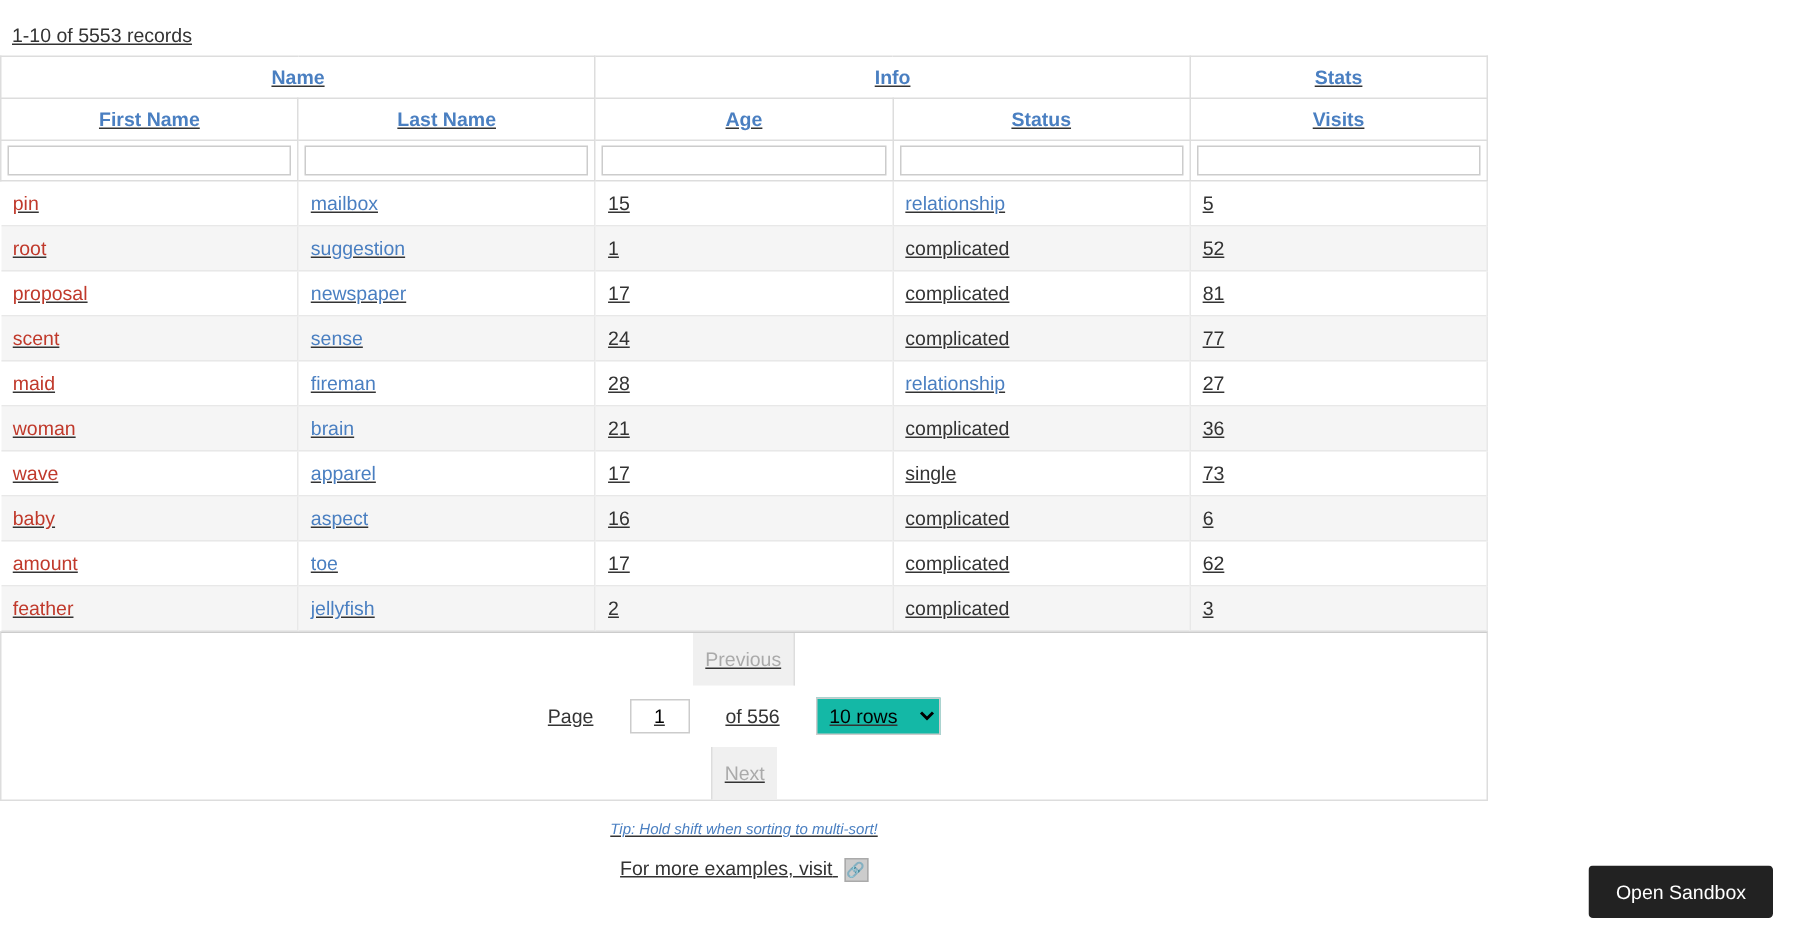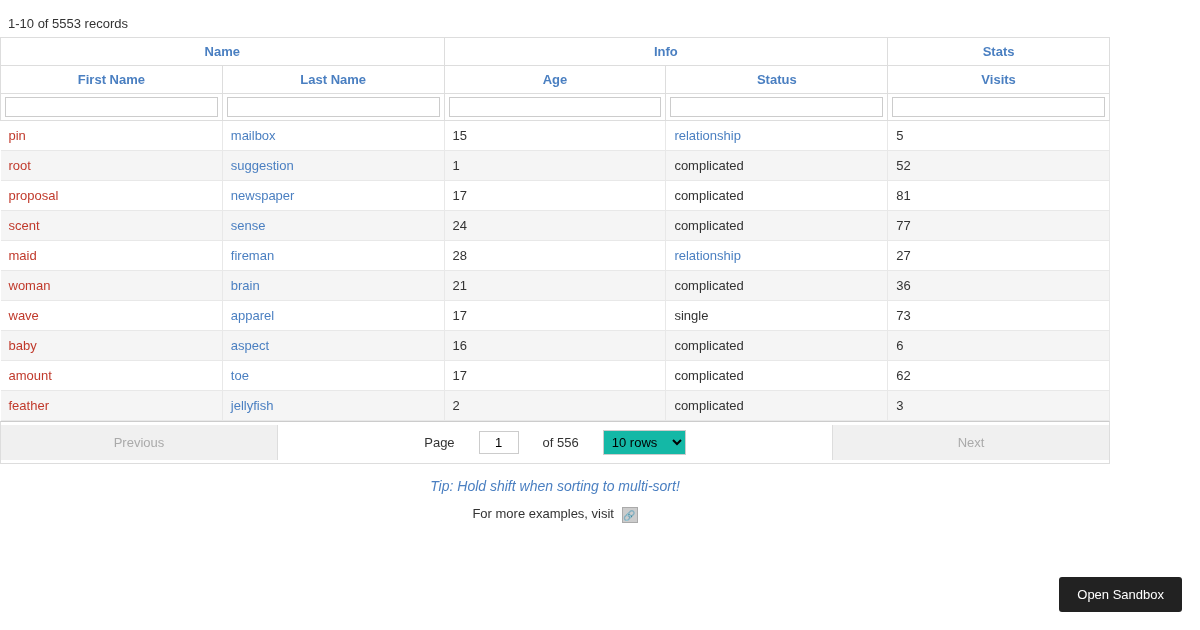--- a/index.html
+++ b/index.html
@@ -4,21 +4,22 @@
   <style>
     * { box-sizing: border-box; margin: 0; padding: 0; }
     body {
       font-family: Arial, sans-serif;
       font-size: 13px;
       background: #fff;
       color: #333;
     }
     .page-wrapper {
       padding: 10px 0;
-      width: 1110px;
+      width: 992px;
+      text-decoration: underline;
     }
     .records-count {
       padding: 6px 8px;
       font-size: 13px;
       color: #333;
     }
     table {
       width: 100%;
       border-collapse: collapse;
     }
@@ -70,20 +71,21 @@
     .td-lastname { color: #4a7fc1; }
     .td-age { color: #333; }
     .td-status-relationship { color: #4a7fc1; }
     .td-status-complicated { color: #333; }
     .td-visits { color: #333; }
     .pagination-row {
       display: flex;
       align-items: center;
       border: 1px solid #ddd;
       border-top: 1px solid #ccc;
+      flex-direction: column;
     }
     .btn-prev, .btn-next {
       flex: 0 0 25%;
       text-align: center;
       padding: 10px 8px;
       background: #f0f0f0;
       border: none;
       cursor: pointer;
       font-size: 13px;
       color: #aaa;
@@ -117,21 +119,21 @@
       border: 1px solid #ccc;
       padding: 3px 4px;
       font-size: 13px;
       background: #14b8a6;
     }
     .tip-text {
       text-align: center;
       padding: 14px 8px 6px;
       font-style: italic;
       color: #4a7fc1;
-      font-size: 14px;
+      font-size: 10px;
     }
     .visit-text {
       text-align: center;
       padding: 6px 8px 20px;
       font-size: 13px;
       color: #333;
     }
     .open-sandbox-btn {
       position: fixed;
       bottom: 18px;

